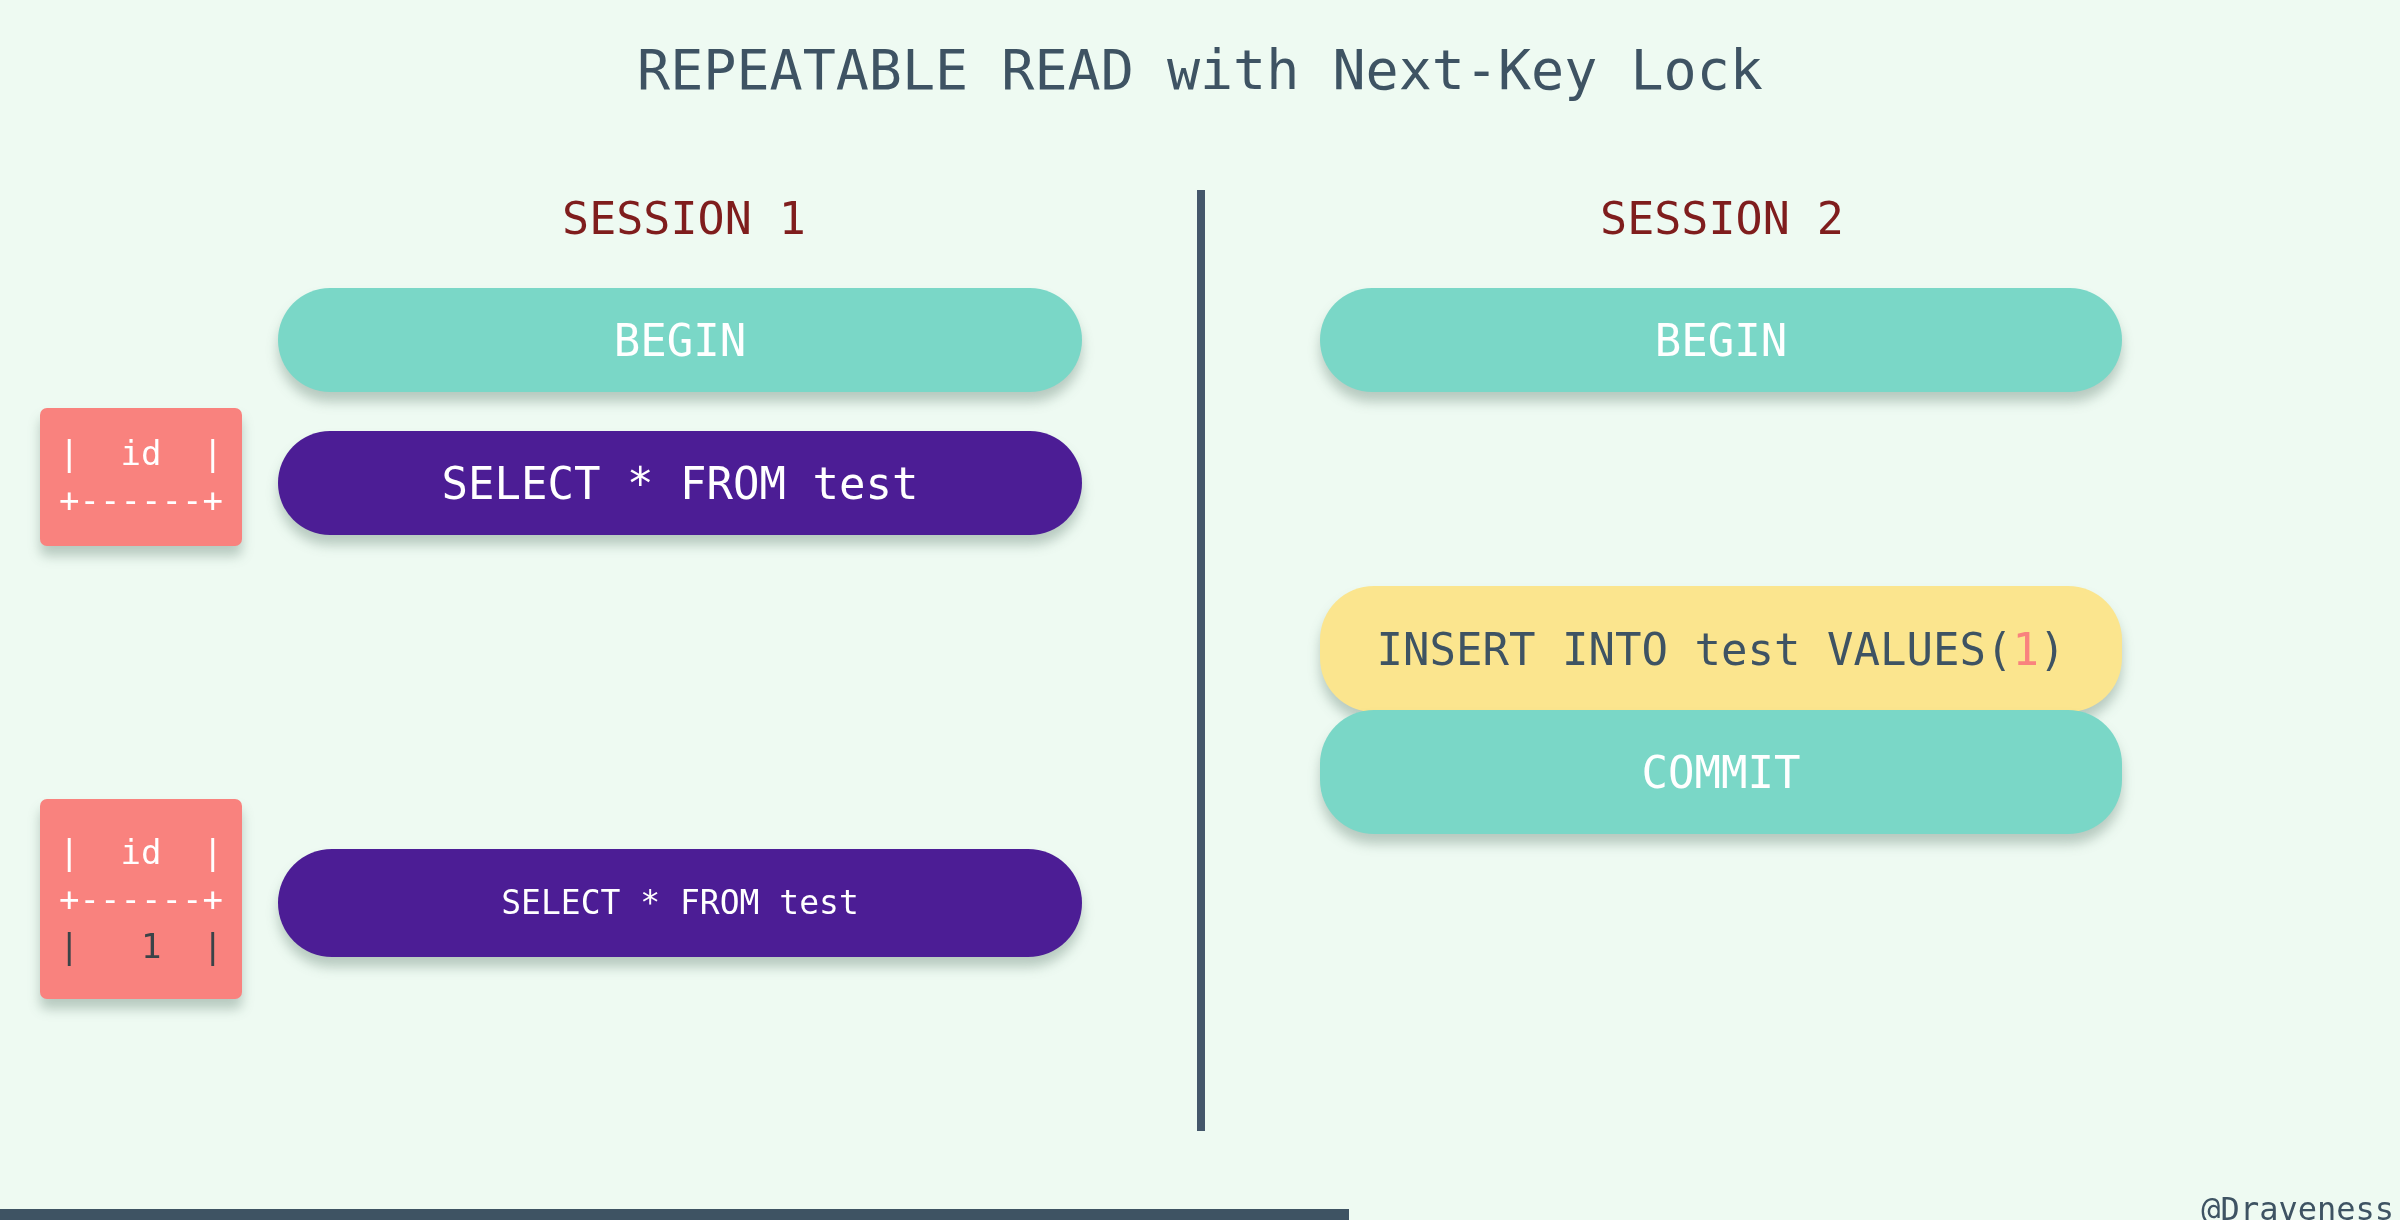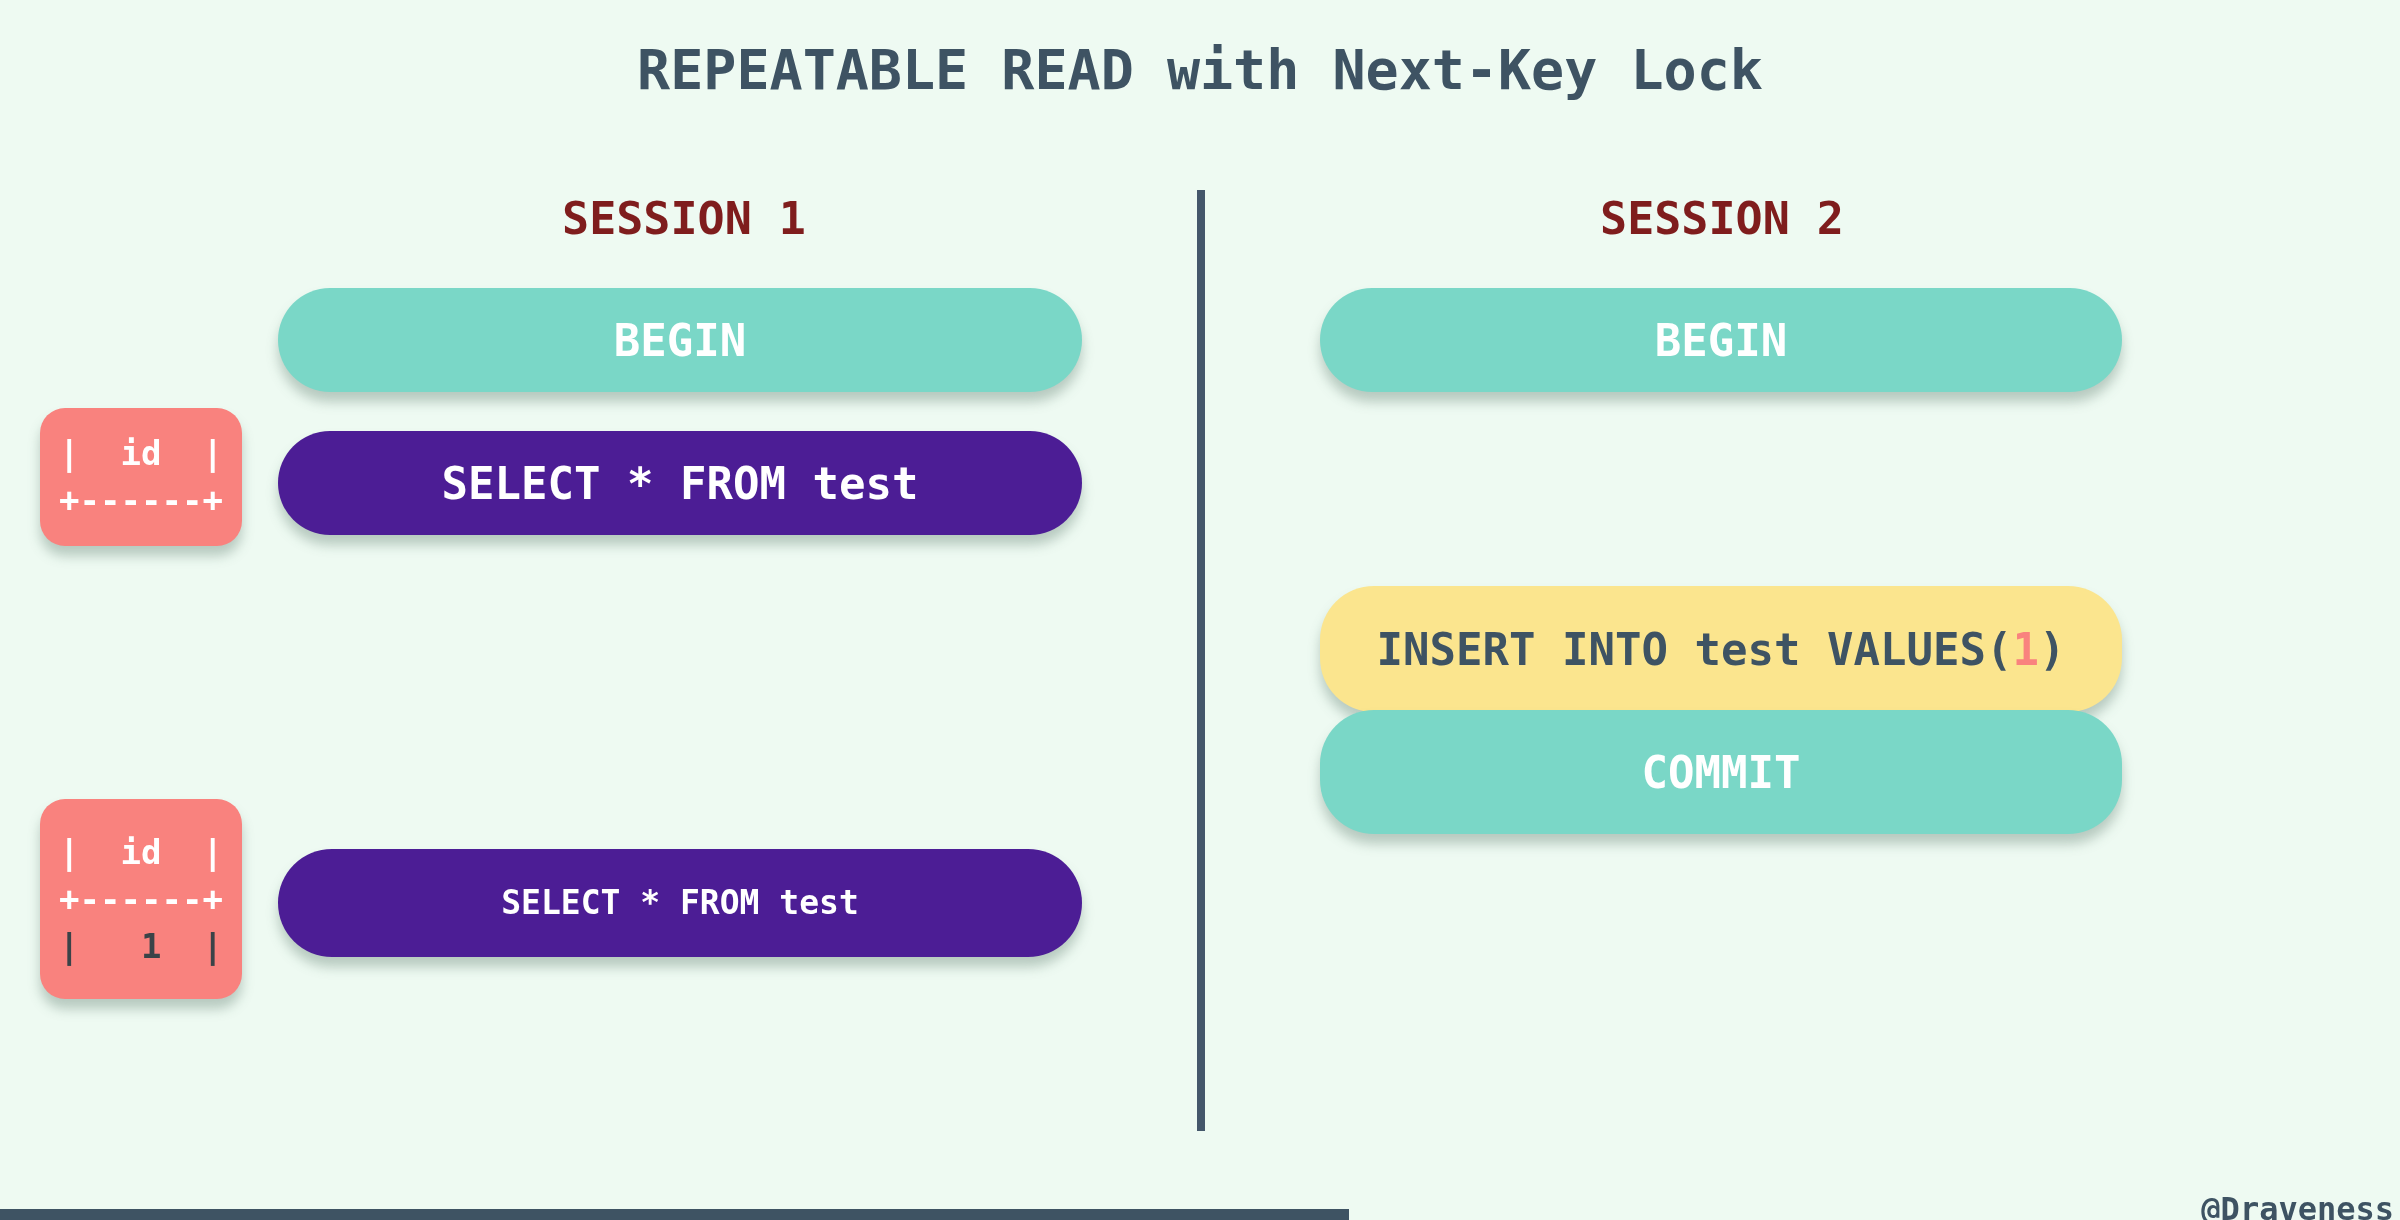--- a/index.html
+++ b/index.html
@@ -3,21 +3,21 @@
 <meta charset="utf-8">
 <style>
   html, body { margin: 0; padding: 0; }
   .canvas {
     position: relative;
     width: 2400px;
     height: 1220px;
     background: #eefaf2;
     overflow: hidden;
     font-family: "DejaVu Sans Mono", monospace;
-    font-weight: bold;
+    font-weight: normal;
   }
   .title {
     position: absolute;
     left: 1200px;
     top: 38px;
     transform: translateX(-50%);
     font-size: 55px;
     color: #3e5363;
     white-space: nowrap;
   }
@@ -62,21 +62,21 @@
   .p-begin2  { top: 288px; height: 104px; }
   .p-insert  { top: 586px; height: 126px; }
   .p-commit  { top: 710px; height: 124px; }
   .lock-line { color: #f9827e; }
   .hl { color: #f9827e; }
   .rtable {
     position: absolute;
     left: 40px;
     width: 202px;
     background: #f9827e;
-    border-radius: 25px;
+    border-radius: 7px;
     color: #ffffff;
     font-size: 34px;
     line-height: 47px;
     white-space: pre;
     display: flex;
     flex-direction: column;
     align-items: center;
     justify-content: center;
     box-shadow: 0 10px 12px rgba(82, 115, 100, 0.35);
   }

